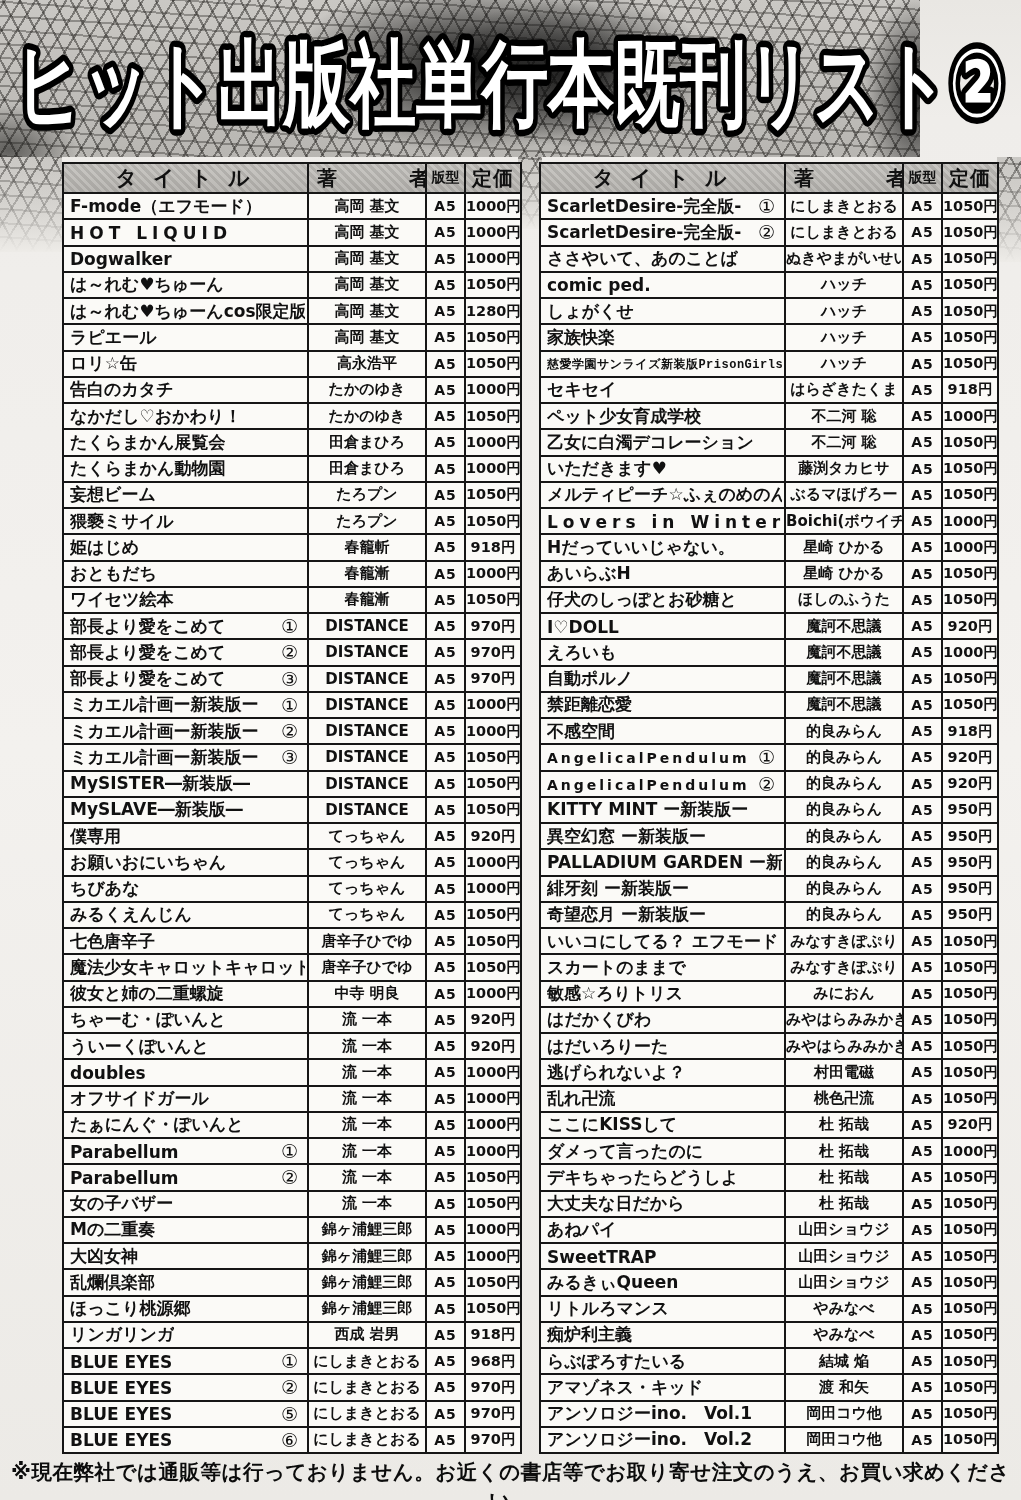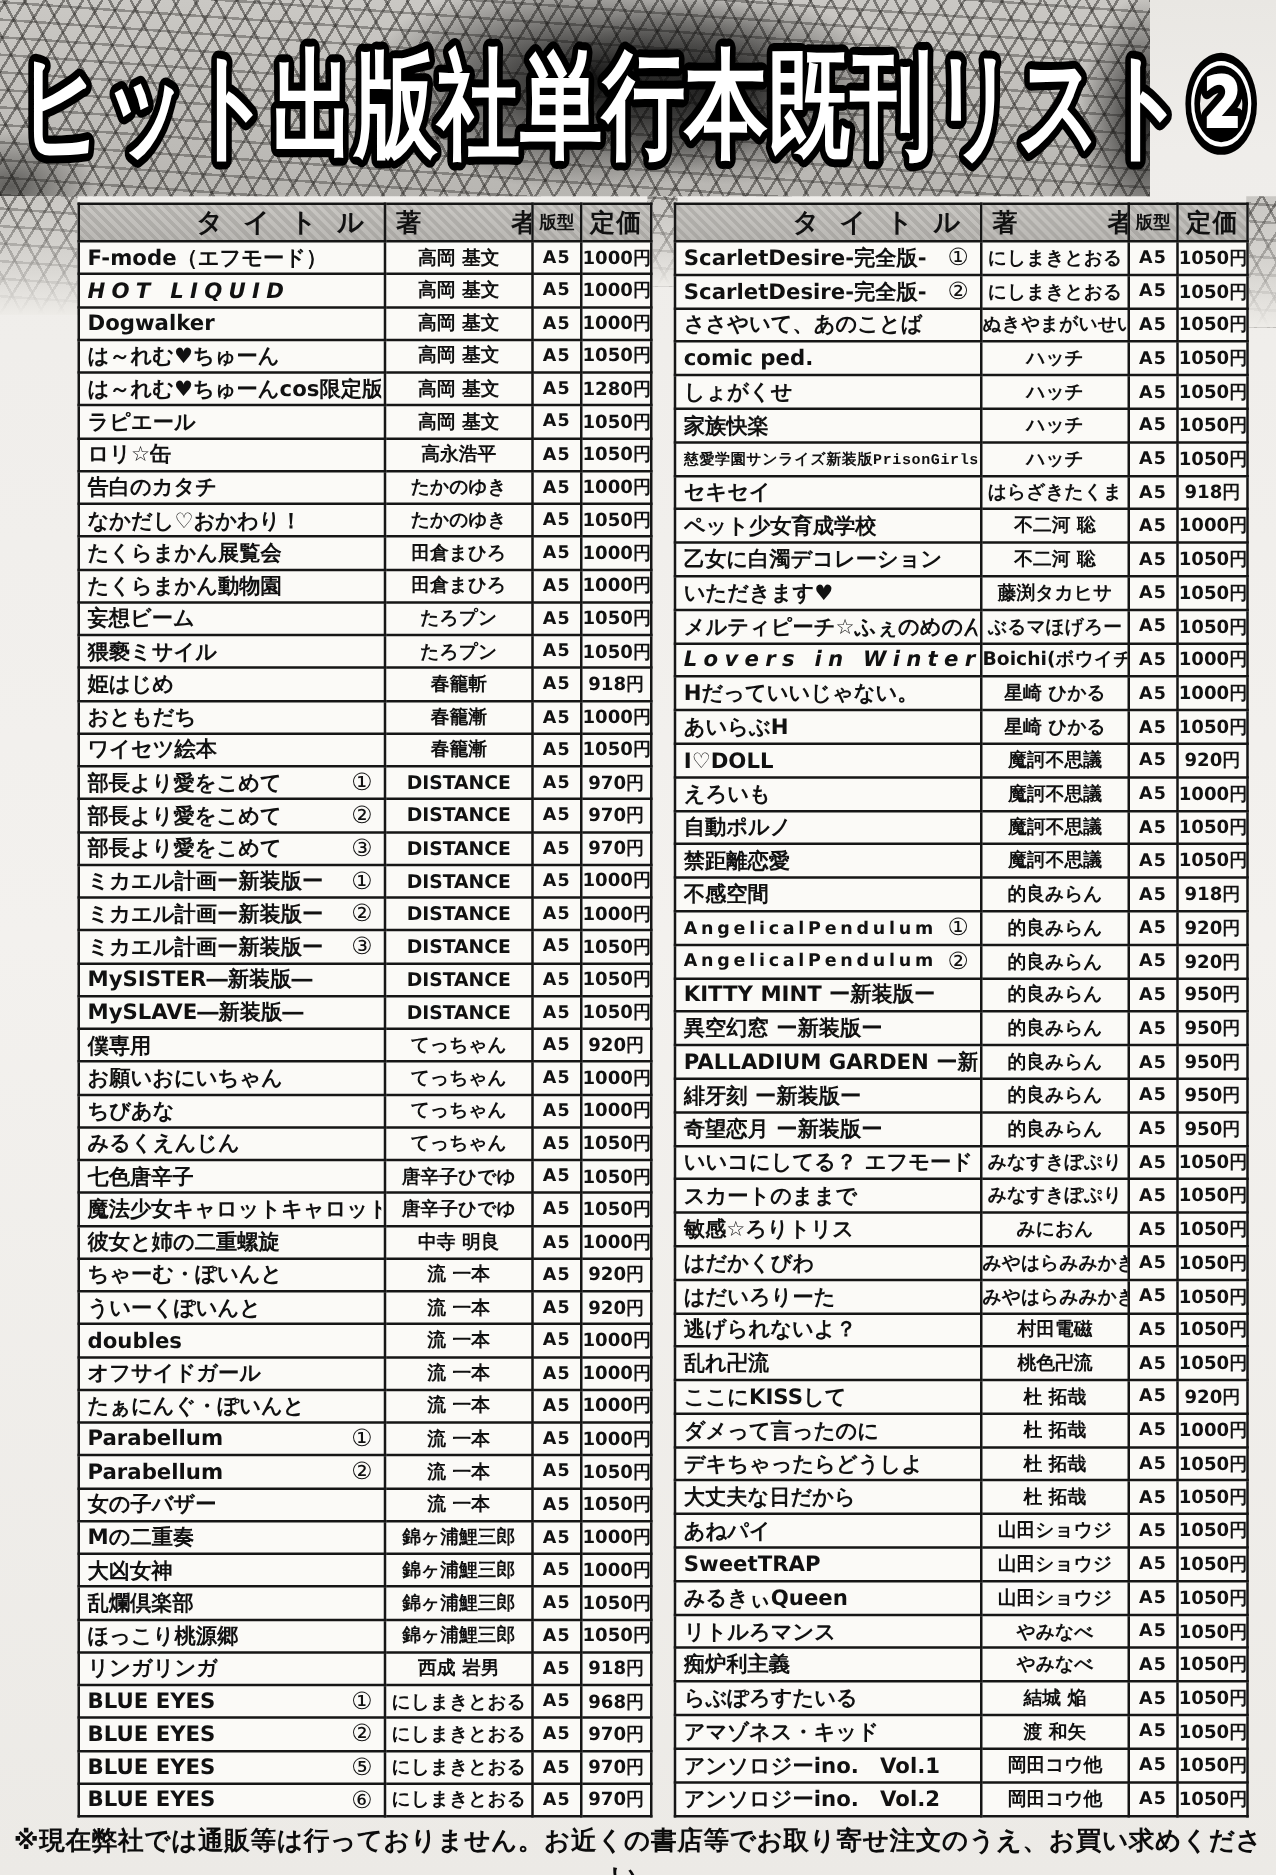--- a/index.html
+++ b/index.html
@@ -49,31 +49,31 @@
   .cat-table col.w-title{width:245px;}
   .cat-table col.w-author{width:118px;}
   .cat-table col.w-format{width:39px;}
   .cat-table col.w-price{width:56px;}
   th{
     background:
       repeating-linear-gradient(45deg, rgba(90,88,84,.18) 0 3px, rgba(0,0,0,0) 3px 6px),
       linear-gradient(180deg,#c9c7c3,#bab8b4);
     font-weight:bold;text-align:center;
   }
-  th.h-title{font-size:21px;letter-spacing:16px;text-align:right;padding-left:10px;}
+  th.h-title{font-size:21px;letter-spacing:16px;text-align:center;padding-left:10px;}
   th.h-author{font-size:20px;letter-spacing:26px;padding-left:8px;}
   th.h-format{font-size:14px;letter-spacing:0;}
   th.h-price{font-size:20px;letter-spacing:1px;}
   td.c-title{position:relative;font-size:17px;font-weight:bold;padding-left:6px;}
   td.c-title .t{display:inline-block;max-width:235px;overflow:hidden;vertical-align:middle;}
   td.c-title .vol{
     position:absolute;right:9px;top:50%;transform:translateY(-50%);
     font-size:19px;font-weight:normal;
   }
-  td.c-title.wide .t{letter-spacing:5px;font-style:italic;}
+  td.c-title.wide .t{letter-spacing:5px;}
   td.c-title.tiny .t{font-size:12px;letter-spacing:.5px;font-family:Liberation Mono, monospace;}
   td.c-title.spaced .t{font-size:14px;font-weight:bold;letter-spacing:3px;}
   td.c-author{text-align:center;font-size:15px;font-weight:bold;}
   td.c-format{text-align:center;font-size:14px;font-weight:bold;letter-spacing:1px;}
   td.c-price{text-align:center;font-size:14.5px;font-weight:bold;}
   
   .footer-note{
     position:absolute;left:0;top:1458px;width:1021px;text-align:center;
     font-size:20.5px;font-weight:bold;color:#0c0c0c;letter-spacing:.5px;
   }
@@ -688,20 +688,29 @@
     <td class="c-title">
       <span class="t">あいらぶH</span>
       <span class="vol"></span>
     </td>
     <td class="c-author">星崎 ひかる</td>
     <td class="c-format">A5</td>
     <td class="c-price">1050円</td>
   </tr>
       <tr>
     <td class="c-title">
+      <span class="t">仔犬のしっぽとお砂糖と</span>
+      <span class="vol"></span>
+    </td>
+    <td class="c-author">ほしのふうた</td>
+    <td class="c-format">A5</td>
+    <td class="c-price">1050円</td>
+  </tr>
+      <tr>
+    <td class="c-title">
       <span class="t">I♡DOLL</span>
       <span class="vol"></span>
     </td>
     <td class="c-author">魔訶不思議</td>
     <td class="c-format">A5</td>
     <td class="c-price">920円</td>
   </tr>
       <tr>
     <td class="c-title">
       <span class="t">えろいも</span>

